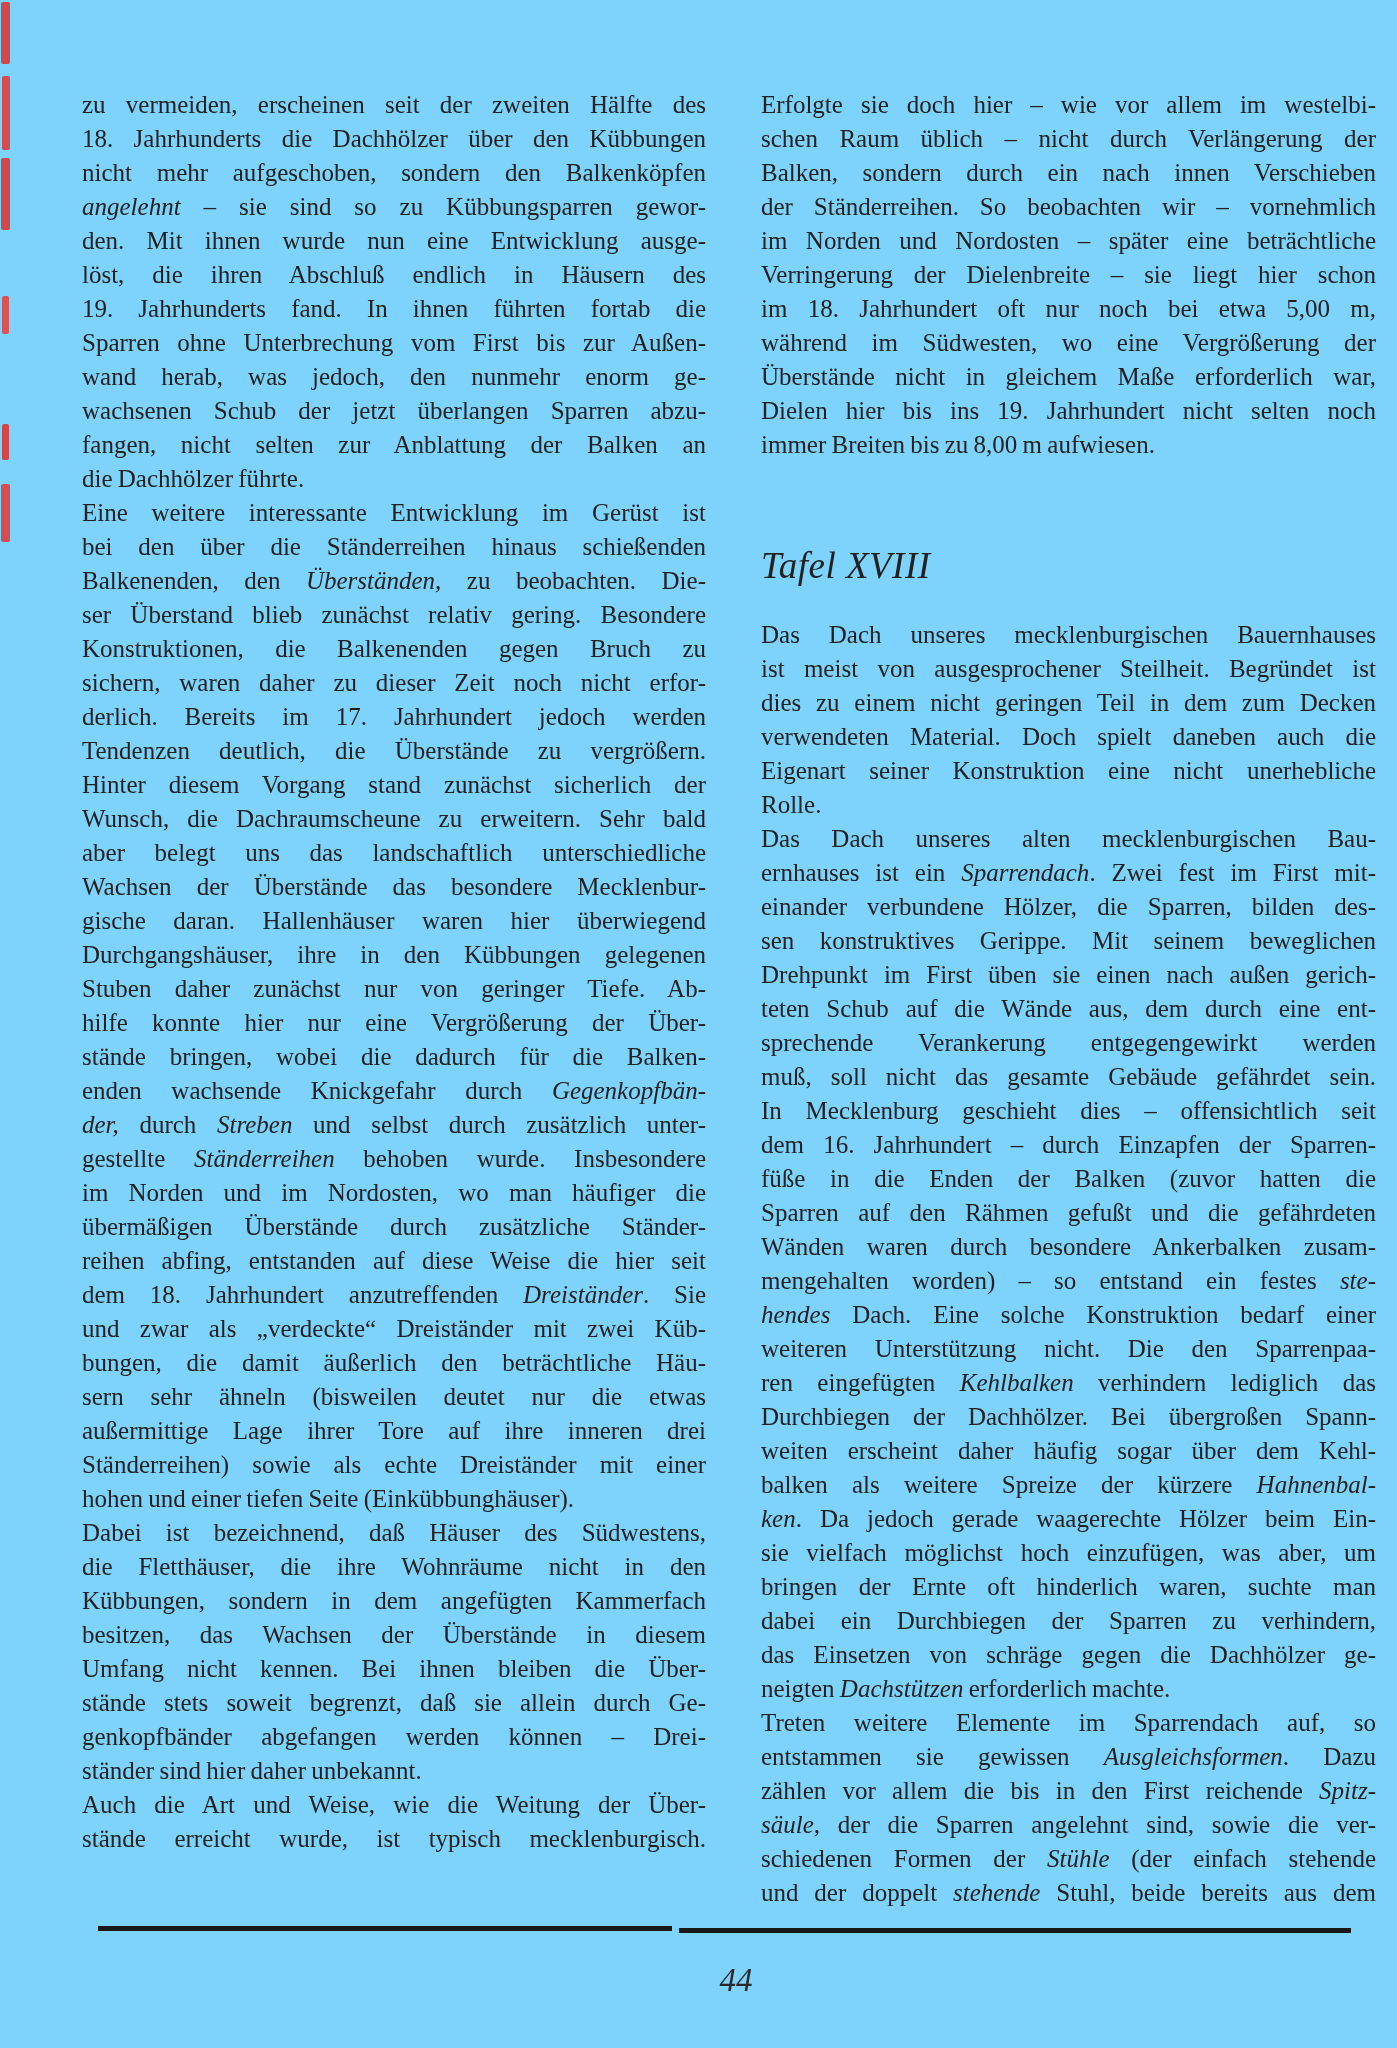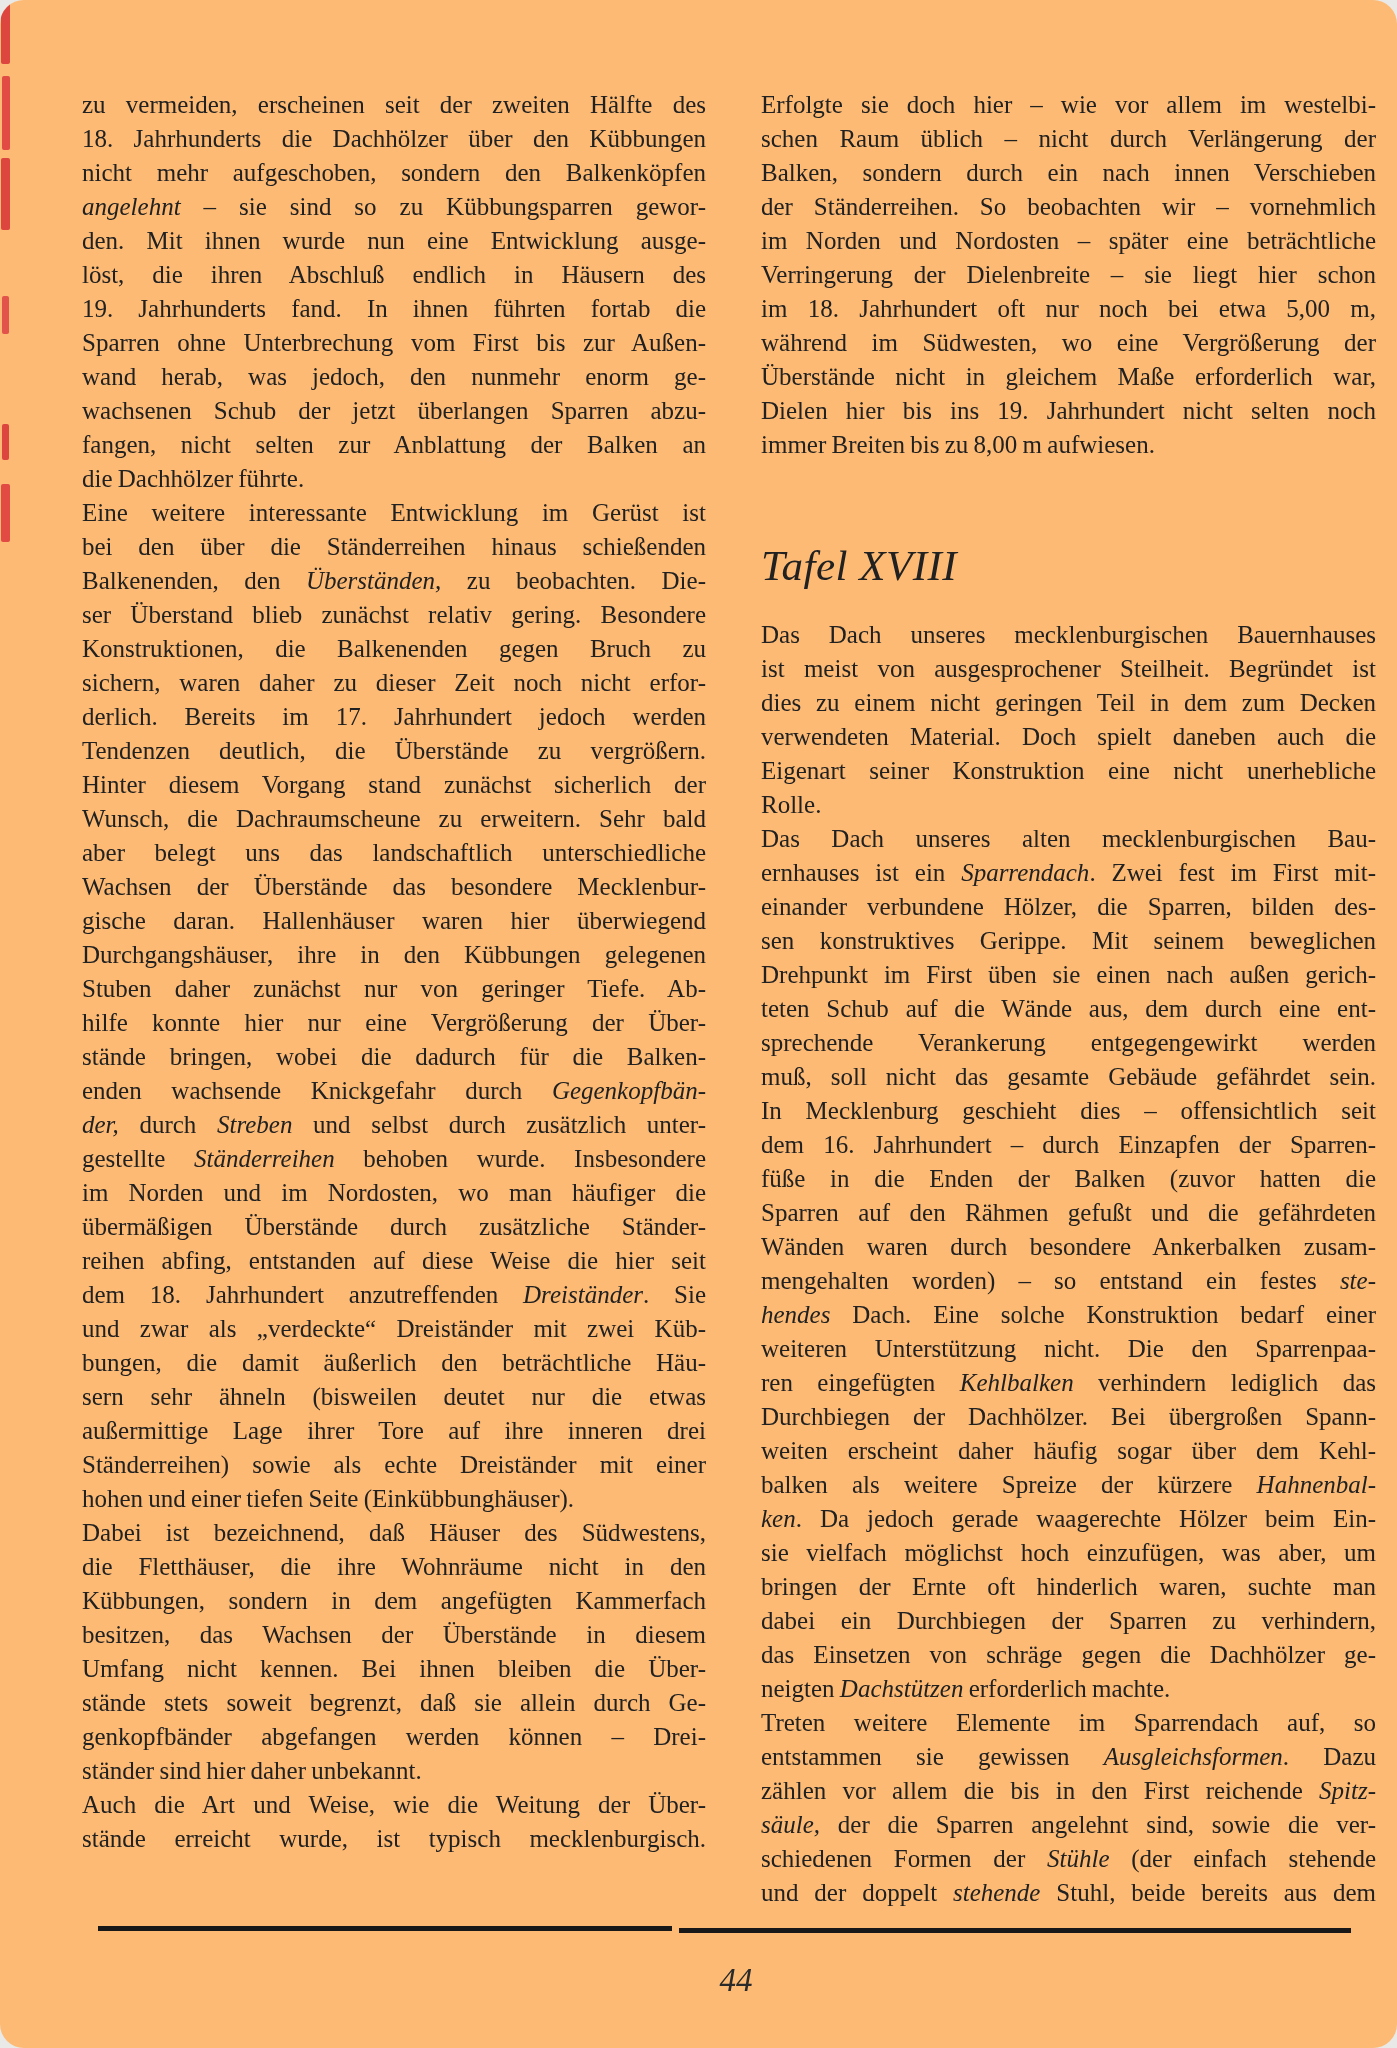--- a/index.html
+++ b/index.html
@@ -23,21 +23,21 @@
     text-align:justify;
     text-align-last:justify;
     word-spacing:-1px;
     white-space:normal;
     overflow:visible;
   }
   .line.p-end{text-align-last:left;}
   .it{font-style:italic;}
   .heading{
     font-style:italic;
-    font-size:43px;
+    font-size:37px;
     line-height:40px;
     margin-top:84px;
     margin-bottom:32px;
     letter-spacing:0.5px;
   }
   .rule{position:absolute;height:5px;}
   .rule-left{left:98px;top:1926px;width:574px;}
   .rule-right{left:679px;top:1928px;width:672px;}
   .pagenum{
     position:absolute;
@@ -46,21 +46,21 @@
     font-style:italic;
     font-size:33px;
     line-height:36px;
     color:#2a2a2a;
   }
   .edge-mark{position:absolute;border-radius:2px;opacity:0.92;}
 </style>
 </head>
 <body>
 
-<div class="page" style="background: #fdba74; color: rgb(33, 33, 33); border-radius: 24px;">
+<div class="page" style="background: #7dd3fc; color: rgb(33, 33, 33);">
   <div class="col col-left">
       <div class="para">
         <div class="line"><span>zu vermeiden, erscheinen seit der zweiten Hälfte des</span></div>
         <div class="line"><span>18. Jahrhunderts die Dachhölzer über den Kübbungen</span></div>
         <div class="line"><span>nicht mehr aufgeschoben, sondern den Balkenköpfen</span></div>
         <div class="line"><span class="it">angelehnt</span><span> – sie sind so zu Kübbungsparren gewor-</span></div>
         <div class="line"><span>den. Mit ihnen wurde nun eine Entwicklung ausge-</span></div>
         <div class="line"><span>löst, die ihren Abschluß endlich in Häusern des</span></div>
         <div class="line"><span>19. Jahrhunderts fand. In ihnen führten fortab die</span></div>
         <div class="line"><span>Sparren ohne Unterbrechung vom First bis zur Außen-</span></div>

